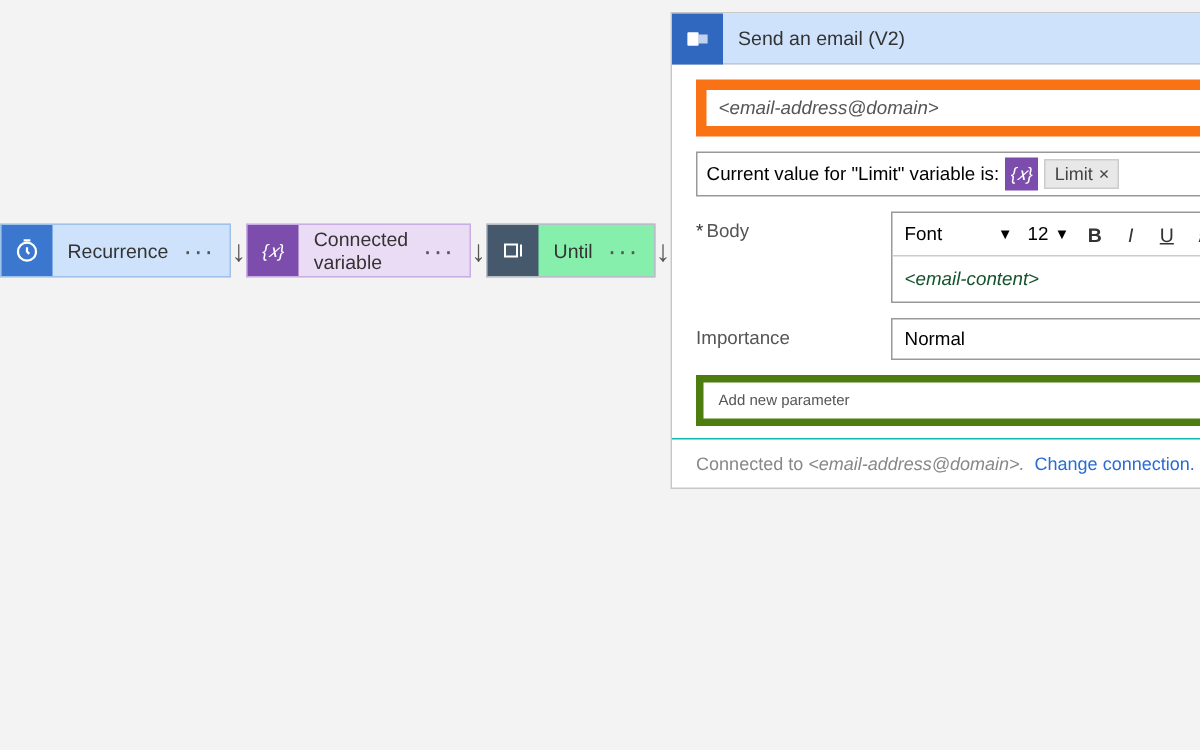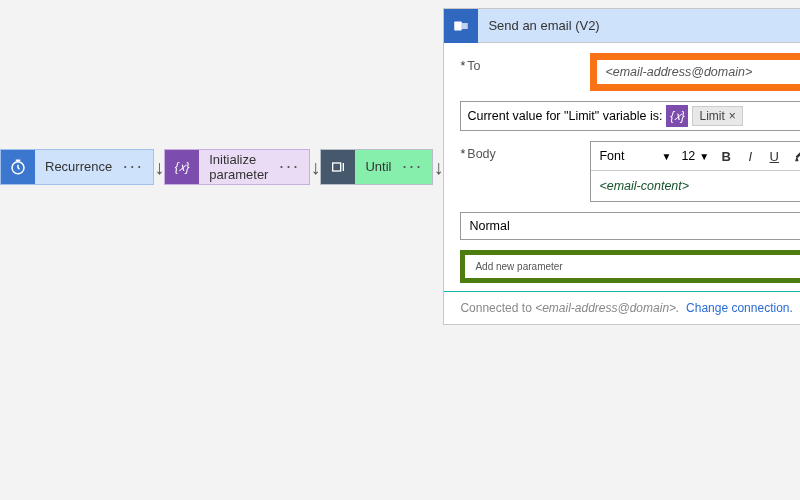--- a/index.html
+++ b/index.html
@@ -216,21 +216,21 @@
       <div class="menu-dots">···</div>
     </div>
   </div>
   <div class="arrow">↓</div>
 
   <div class="card initvar">
     <div class="card-header">
       <div class="icon-box">
         <span style="font-style:italic;font-size:12px">{𝑥}</span>
       </div>
-      <div class="title">Initialize parameter</div>
+      <div class="title">Connected variable</div>
       <div class="menu-dots">···</div>
     </div>
   </div>
   <div class="arrow">↓</div>
 
   <div class="card until">
     <div class="card-header">
       <div class="icon-box">
         <svg width="16" height="16" viewBox="0 0 24 24" fill="none" stroke="white" stroke-width="2">
             <rect x="4" y="6" width="12" height="12"></rect>
@@ -251,21 +251,20 @@
             <rect x="13" y="8" width="8" height="8" fill="white" opacity="0.7"></rect>
           </svg>
       </div>
       <div class="title">Send an email (V2)</div>
       <div class="menu-dots">···</div>
     </div>
 
     <div class="body-area">
 
       <div class="row">
-        <div class="label"><span class="req">*</span><span>To</span></div>
         <div class="field">
           <input class="text-input" value="&lt;email-address@domain&gt;" style="">
         </div>
       </div>
 
       <div class="row">
         <div class="field">
           <div class="subject-box">
             <span>Current value for "Limit" variable is:</span>
             <span class="token-icon">{𝑥}</span>
@@ -352,20 +351,21 @@
                     <path d="M14 11a5 5 0 0 0-7 0l-3 3"></path>
                   </svg>
               </div>
             </div>
             <div class="rtf-content">&lt;email-content&gt;</div>
           </div>
         </div>
       </div>
 
       <div class="row">
+        <div class="label">Importance</div>
         <div class="field importance-row">
           <div class="select-box">
             <span>Normal</span>
             <span class="chev">⌄</span>
           </div>
           <span class="x-remove">✕</span>
         </div>
       </div>
 
       <div class="add-param">

